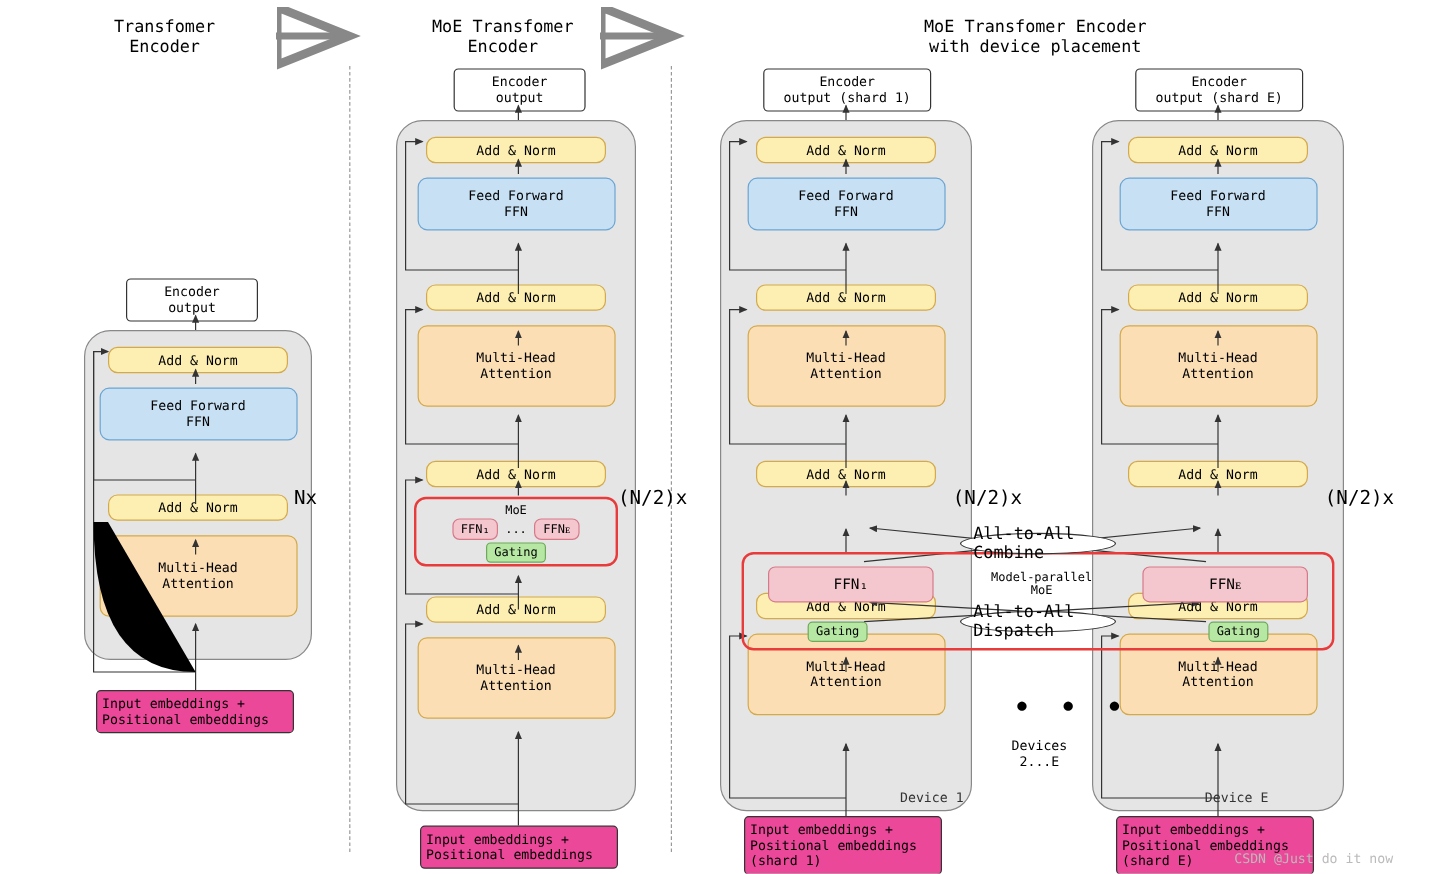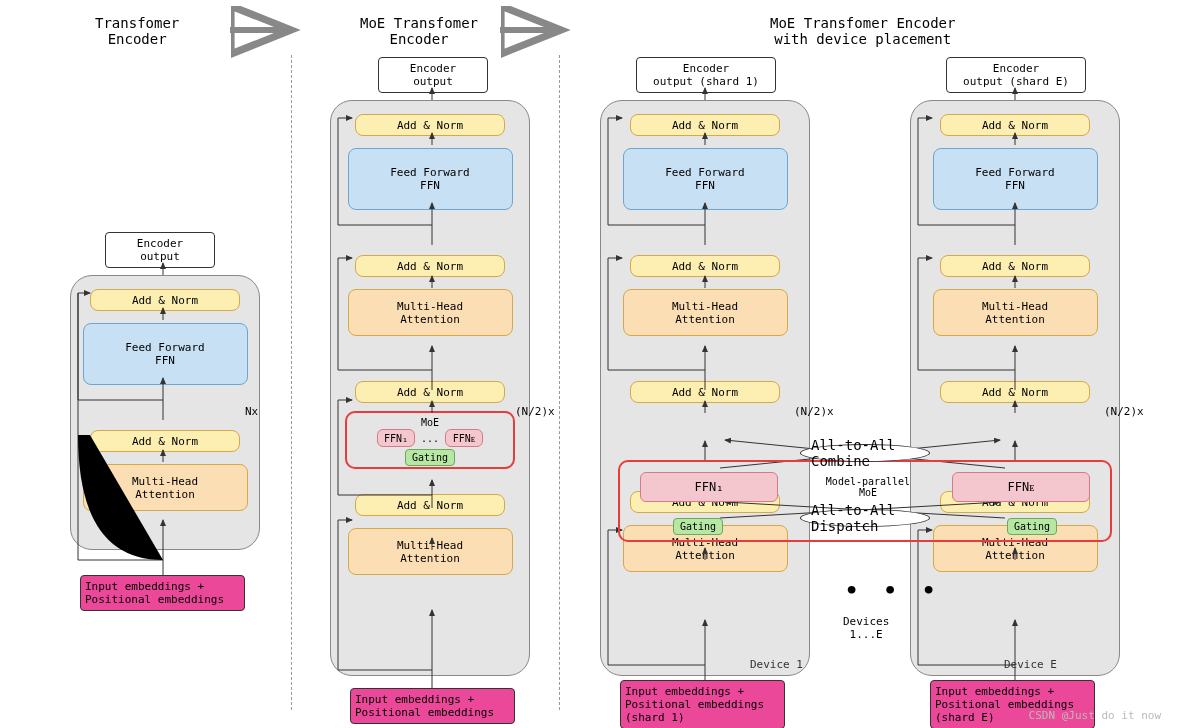--- a/index.html
+++ b/index.html
@@ -4,26 +4,26 @@
 <style>
 *{box-sizing:border-box}
 body{margin:0;font-family:monospace;font-size:11px;background:#fff}
 .canvas{position:relative;width:1191px;height:728px}
 .title{position:absolute;text-align:center;font-size:14px;white-space:pre}
 .container{position:absolute;background:#e5e5e5;border:1px solid #888;border-radius:22px;padding:8px}
 .block{border-radius:8px;text-align:center;display:flex;align-items:center;justify-content:center;white-space:pre;margin:0 auto}
 .output{position:absolute;border:1px solid #333;border-radius:4px;background:#fff;text-align:center;padding:4px;white-space:pre}
 .input{position:absolute;border:1px solid #333;border-radius:4px;background:#ec4899;text-align:left;padding:4px;white-space:pre}
 .addnorm{background:#fdefb2;border:1px solid #d4a94a;height:22px;width:150px}
-.ffn{background:#c7e0f4;border:1px solid #6aa5d3;height:62px;width:165px}
-.mha{background:#fcdeb5;border:1px solid #d4a94a;height:47px;width:165px}
+.ffn{background:#c7e0f4;border:1px solid #6aa5d3;height:44px;width:165px}
+.mha{background:#fcdeb5;border:1px solid #d4a94a;height:68px;width:165px}
 .gating{background:#b6e7a3;border:1px solid #6fa85c;font-size:10px;padding:2px 6px;display:inline-block;border-radius:4px}
 .moebox{border:2px solid #e83b3b;border-radius:10px;position:relative}
 .ffnpink{background:#f4c6cd;border:1px solid #d67a8a;border-radius:6px;text-align:center;display:flex;align-items:center;justify-content:center;font-size:10px}
-.nx{position:absolute;font-size:11px}
+.nx{position:absolute;font-size:16px}
 .devicelbl{position:absolute;font-size:11px;color:#333}
 .dots{position:absolute;font-size:22px;letter-spacing:6px;font-weight:bold}
 .dashed{position:absolute;border-left:1.5px dashed #999;width:0}
 .watermark{position:absolute;right:30px;bottom:6px;color:#bbb;font-size:11px}
 .ellipse{position:absolute;background:#fff;border:1px solid #333;border-radius:50%/50%;font-size:14px;display:flex;align-items:center;justify-content:center;padding:2px 10px;z-index:50}
 svg{position:absolute;top:0;left:0;pointer-events:none}
 </style>
 </head>
 <body>
 
@@ -128,21 +128,21 @@
   <div style="position:absolute;left:198px;top:14px;width:100px;text-align:center;font-size:10px;white-space:pre">Model-parallel
 MoE</div>
   <span class="gating" style="position:absolute;left:53px;top:56px">Gating</span>
   <span class="gating" style="position:absolute;right:53px;top:56px">Gating</span>
 </div>
 <div class="ellipse" style="left:800px;top:444px;width:130px;height:18px">All-to-All Combine</div>
 <div class="ellipse" style="left:800px;top:509px;width:130px;height:18px">All-to-All Dispatch</div>
 
 <div class="dots" style="left:845px;top:578px">• • •</div>
 <div style="position:absolute;left:843px;top:615px;white-space:pre;text-align:center;font-size:11px">Devices
-1...E</div>
+2...E</div>
 
 <div class="watermark">CSDN @Just do it now</div>
 
 <svg width="1191" height="728">
 <defs>
   <marker id="ah" markerWidth="8" markerHeight="8" refX="6" refY="3" orient="auto">
           <path d="M0,0 L7,3 L0,6 Z" fill="#333"></path>
         </marker>
   <marker id="ahw" markerWidth="12" markerHeight="12" refX="9" refY="4" orient="auto">
           <path d="M0,0 L10,4 L0,8 Z" fill="none" stroke="#888" stroke-width="1.2"></path>

